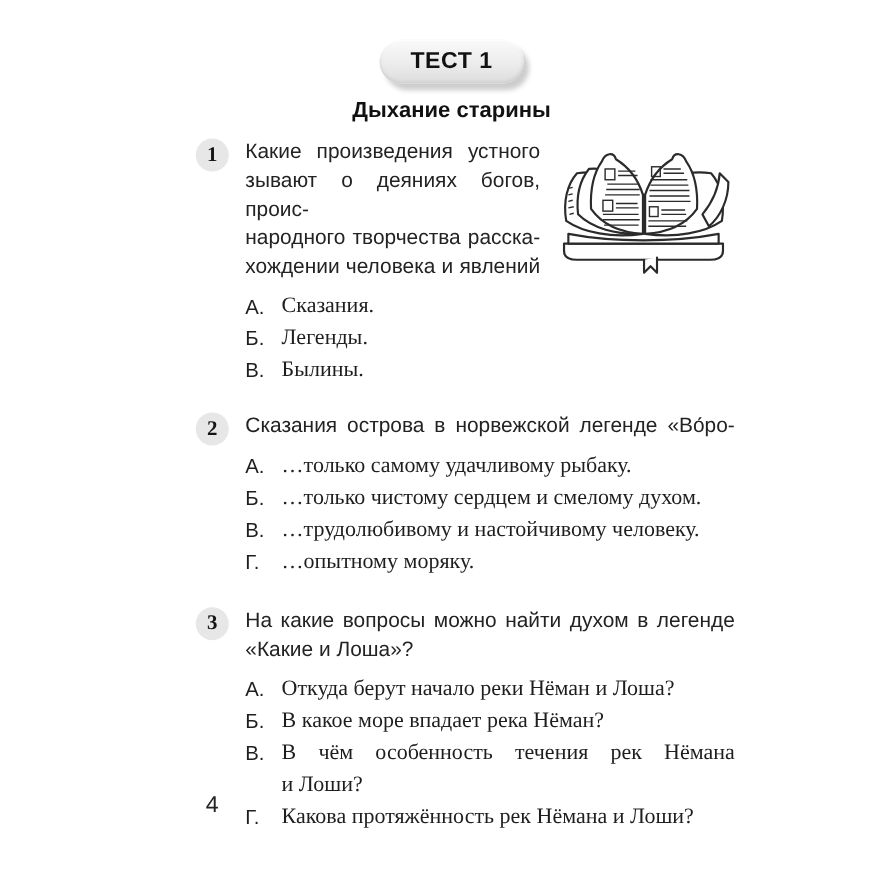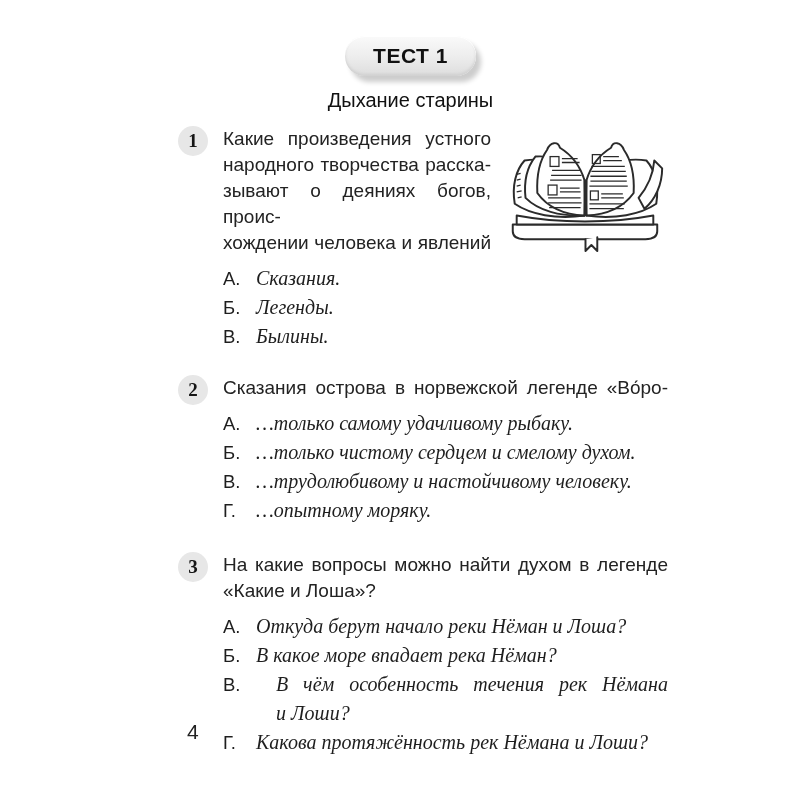--- a/index.html
+++ b/index.html
@@ -8,41 +8,41 @@
     font-family:"Liberation Sans", sans-serif; color:#1c1c1c; overflow:hidden;
   }
   
   .header { text-align:center; padding-top:36px;padding-left:21px; }
   .badge {
     display:inline-block; padding:8px 28px; border-radius:22px;
     background:linear-gradient(180deg,#fafafa 0%,#ececec 55%,#dddddd 100%);
     box-shadow:5px 6px 5px rgba(0,0,0,0.20), inset 0 1px 0 #ffffff, inset 0 -2px 3px #d0d0d0;
     font-weight:bold; font-size:21px; letter-spacing:0.5px; color:#111;
   }
-  .title { margin-top:13px; font-weight:normal; font-size:20px; color:#111; }
+  .title { margin-top:13px; font-weight:bold; font-size:20px; color:#111; }
   
   .content { position:absolute; left:178px; top:126px; width:490px; }
   .question { display:flex; }
   .qnum {
     flex:0 0 30px; width:30px; height:30px; border-radius:50%;
     background:#e7e7e7; text-align:center; line-height:30px;
     font-family:"Liberation Serif", serif; font-weight:bold; font-size:19px;
     margin-right:15px; color:#151515;
   }
   .qbody { flex:1; min-width:0; }
   .stem { font-size:19px; line-height:26px; color:#232323; }
   .jline { text-align:justify; text-align-last:justify; }
-  .block { display:block;margin-left:20px; }
-  .q1top { display:flex;align-items:flex-end; }
+  .block { display:block; }
+  .q1top { display:flex; }
   .q1text { width:268px; flex:0 0 268px; }
   .illus { flex:1; padding-left:8px; margin-top:0; }
   .options { margin-top:8px; font-family:"Liberation Serif", serif; font-size:20px; color:#1e1e1e; }
   .option { display:flex; line-height:29px; }
   .opt-label { flex:0 0 33px; font-family:"Liberation Sans", sans-serif; font-size:18.5px; }
-  .opt-text { flex:1; min-width:0;font-style:italic; }
+  .opt-text { flex:1; min-width:0; }
   .q2 { margin-top:24px; }
   .q3 { margin-top:27px; }
   .pagenum { position:absolute; left:187px; top:720px; font-size:21px; color:#222; }
 </style>
 </head>
 <body>
 
 <div class="page">
 
   <div class="header">
@@ -51,22 +51,22 @@
   </div>
 
   <div class="content">
 
     <div class="question">
       <div class="qnum">1</div>
       <div class="qbody">
         <div class="q1top">
           <div class="stem q1text">
             <div class="jline">Какие произведения устного</div>
+            <div class="jline">зывают о деяниях богов, проис-</div>
             <div class="jline">народного творчества расска-</div>
-            <div class="jline">зывают о деяниях богов, проис-</div>
             <div class="jline">хождении человека и явлений</div>
           </div>
           <div class="illus">
             <svg viewBox="0 0 175 125" width="172" height="123" aria-hidden="true">
               <g fill="#fff" stroke="#2b2b2b" stroke-width="2" stroke-linejoin="round" stroke-linecap="round">
                 <path d="M14 97 L161 97 L161 104 Q161 112 149 112 L26 112 Q14 112 14 104 Z"></path>
                 <path d="M18 88 C 60 96 115 96 157 88 L157 97 L18 97 Z"></path>
                 <path d="M87 88 C 58 92 32 87 16 76 C 13 58 17 42 26 32 C 50 28 72 38 87 52 Z"></path>
                 <path d="M87 88 C 62 89 40 83 27 70 C 25 52 29 38 37 28 C 58 26 75 38 87 52 Z"></path>
                 <path d="M87 88 C 66 87 49 79 39 65 C 38 46 42 31 49 21 C 52 13 60 12 62 19 C 75 27 83 39 87 52 Z"></path>

